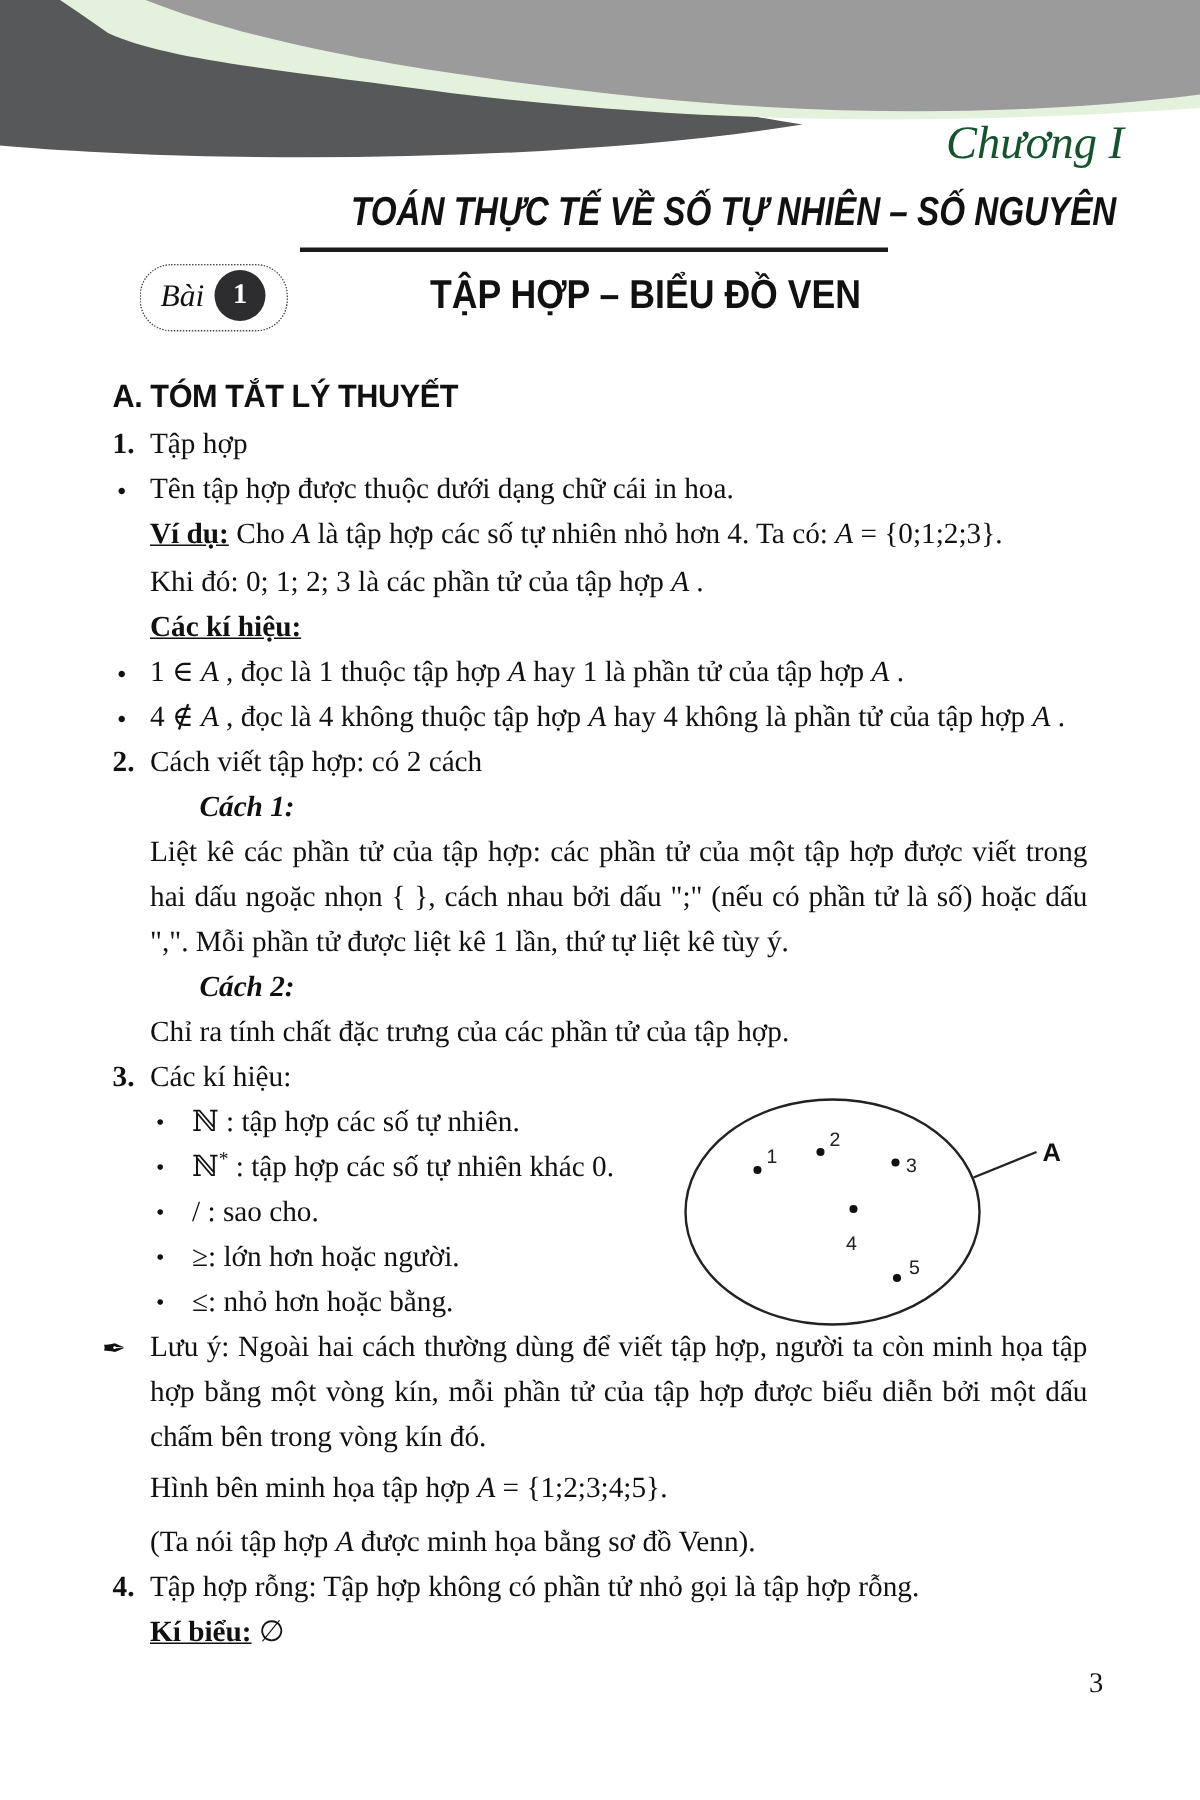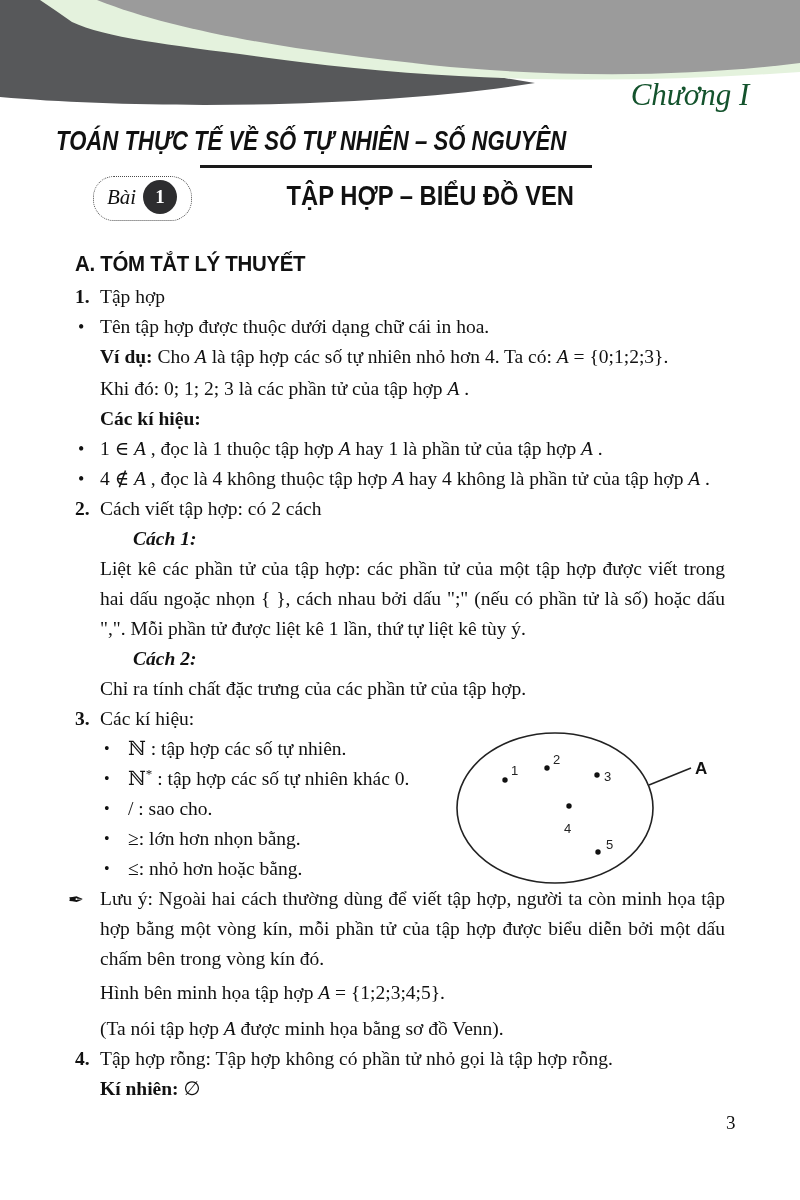--- a/index.html
+++ b/index.html
@@ -4,21 +4,21 @@
 <style>
   html,body{margin:0;padding:0;}
   body{width:800px;height:1200px;background:#ffffff;position:relative;overflow:hidden;
        font-family:"Liberation Serif","DejaVu Serif",serif;color:#111;}
   .page{position:absolute;inset:0;}
 
   
   .hdr-svg{position:absolute;left:0;top:0;}
   .chapter-label{position:absolute;left:600px;top:78px;width:180px;text-align:center;
        font-style:italic;font-size:31px;line-height:34px;color:#14532d;}
-  .chapter-title{position:absolute;left:0;top:126px;width:800px;text-align:left;}
+  .chapter-title{position:absolute;left:0;top:126px;width:800px;text-align:right;}
   .chapter-title span{display:inline-block;transform:scaleX(0.82);transform-origin:center;
        font-family:"Liberation Sans","DejaVu Sans",sans-serif;font-weight:bold;font-style:italic;
        font-size:27px;letter-spacing:0px;white-space:nowrap;}
   .chapter-underline{position:absolute;left:200px;top:165px;width:392px;height:2.5px;background:#1a1a1a;}
   .lesson-title{position:absolute;left:30px;top:181px;width:800px;text-align:center;}
   .lesson-title span{display:inline-block;transform:scaleX(0.88);transform-origin:center;
        font-family:"Liberation Sans","DejaVu Sans",sans-serif;font-weight:bold;
        font-size:27px;white-space:nowrap;}
   .badge{position:absolute;left:93px;top:176px;width:97px;height:43px;
        border:1.6px dotted #4a4a4a;border-radius:21px;}
@@ -34,21 +34,21 @@
        transform:scaleX(0.95);transform-origin:left;}
   .blk.lvl2{margin-left:53px;}
   .blk.just{text-align:justify;}
   .mt4{margin-top:4px;} .mt6{margin-top:6px;} .mt2{margin-top:2px;}
   .mk{position:absolute;top:0;}
   .mk.num{left:-25px;font-weight:bold;}
   .mk.dot{left:-22px;font-size:18px;}
   .mk.dot2{left:-24px;font-size:16px;}
   .mk.pen{left:-32px;font-size:19px;font-family:"DejaVu Sans",sans-serif;}
   .sg.b{font-weight:normal;}
-  .sg.bu{font-weight:bold;}
+  .sg.bu{font-weight:bold;text-decoration:underline;}
   .sg.im{font-style:italic;}
   .sg.bi{font-weight:bold;font-style:italic;margin-left:33px;}
   .sg.sup{vertical-align:super;font-size:13px;line-height:0;}
 
   
   .venn{position:absolute;left:450px;top:722px;}
 
   .page-number{position:absolute;left:726px;top:1112px;font-size:19px;}
 </style>
 </head>
@@ -89,27 +89,27 @@
       <p class="blk item just"><span class="mk dot">•</span><span class="sg ">4 ∉ </span><span class="sg im">A</span><span class="sg "> , đọc là 4 không thuộc tập hợp </span><span class="sg im">A</span><span class="sg ">  hay 4 không là phần tử của tập hợp </span><span class="sg im">A</span><span class="sg "> .</span></p>
       <p class="blk item"><span class="mk num">2.</span><span class="sg b">Cách viết tập hợp: có 2 cách</span></p>
       <p class="blk item"><span class="sg bi">Cách 1:</span></p>
       <p class="blk item just"><span class="sg ">Liệt kê các phần tử của tập hợp: các phần tử của một tập hợp được viết trong hai dấu ngoặc nhọn { }, cách nhau bởi dấu ";" (nếu có phần tử là số) hoặc dấu ",". Mỗi phần tử được liệt kê 1 lần, thứ tự liệt kê tùy ý.</span></p>
       <p class="blk item"><span class="sg bi">Cách 2:</span></p>
       <p class="blk item"><span class="sg ">Chỉ ra tính chất đặc trưng của các phần tử của tập hợp.</span></p>
       <p class="blk item"><span class="mk num">3.</span><span class="sg b">Các kí hiệu:</span></p>
       <p class="blk lvl2"><span class="mk dot2">•</span><span class="sg ">ℕ : tập hợp các số tự nhiên.</span></p>
       <p class="blk lvl2"><span class="mk dot2">•</span><span class="sg ">ℕ</span><span class="sg sup">*</span><span class="sg "> : tập hợp các số tự nhiên khác 0.</span></p>
       <p class="blk lvl2"><span class="mk dot2">•</span><span class="sg ">/ : sao cho.</span></p>
-      <p class="blk lvl2"><span class="mk dot2">•</span><span class="sg ">≥: lớn hơn nhọn bằng.</span></p>
+      <p class="blk lvl2"><span class="mk dot2">•</span><span class="sg ">≥: lớn hơn hoặc người.</span></p>
       <p class="blk lvl2"><span class="mk dot2">•</span><span class="sg ">≤: nhỏ hơn hoặc bằng.</span></p>
       <p class="blk item just"><span class="mk pen">✒</span><span class="sg b">Lưu ý:</span><span class="sg "> Ngoài hai cách thường dùng để viết tập hợp, người ta còn minh họa tập hợp bằng một vòng kín, mỗi phần tử của tập hợp được biểu diễn bởi một dấu chấm bên trong vòng kín đó.</span></p>
       <p class="blk item mt4"><span class="sg ">Hình bên minh họa tập hợp </span><span class="sg im">A</span><span class="sg "> = {1;2;3;4;5}.</span></p>
       <p class="blk item mt6"><span class="sg ">(Ta nói tập hợp </span><span class="sg im">A</span><span class="sg ">  được minh họa bằng sơ đồ Venn).</span></p>
       <p class="blk item"><span class="mk num">4.</span><span class="sg b">Tập hợp rỗng:</span><span class="sg "> Tập hợp không có phần tử nhỏ gọi là tập hợp rỗng.</span></p>
-      <p class="blk item"><span class="sg bu">Kí nhiên:</span><span class="sg "> ∅</span></p>
+      <p class="blk item"><span class="sg bu">Kí biểu:</span><span class="sg "> ∅</span></p>
     </div>
 
   <svg class="venn" width="280" height="170" viewBox="0 0 280 170">
     <ellipse cx="105" cy="86" rx="98" ry="75" fill="none" stroke="#222" stroke-width="1.6"></ellipse>
     <line x1="199" y1="63" x2="241" y2="46" stroke="#222" stroke-width="1.6"></line>
     <circle cx="55" cy="58" r="2.7" fill="#111"></circle>
     <circle cx="97" cy="46" r="2.7" fill="#111"></circle>
     <circle cx="147" cy="53" r="2.7" fill="#111"></circle>
     <circle cx="119" cy="84" r="2.7" fill="#111"></circle>
     <circle cx="148" cy="130" r="2.7" fill="#111"></circle>

